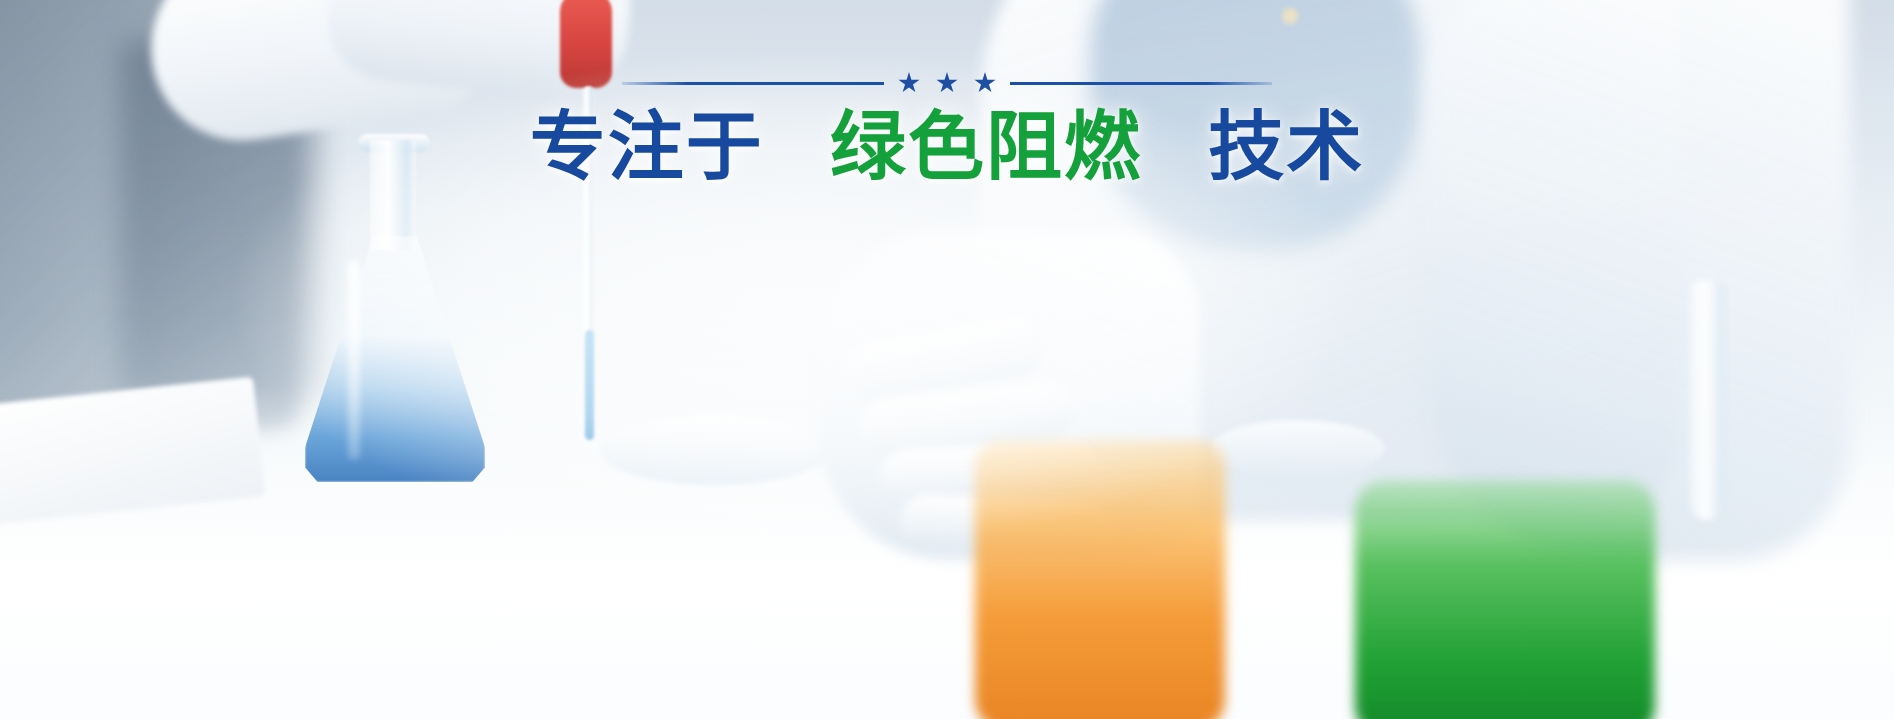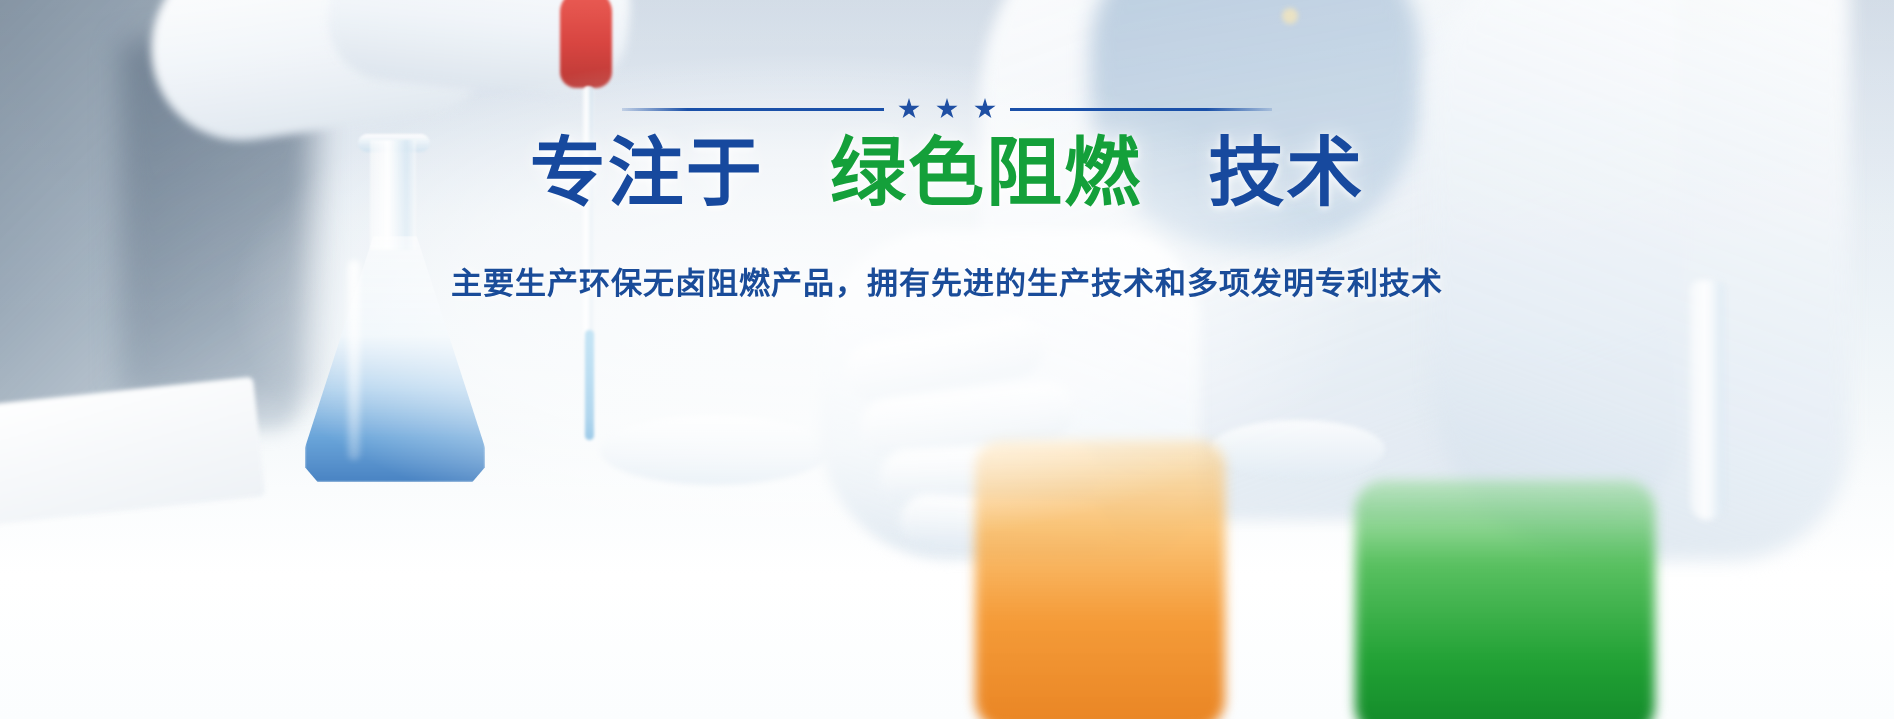--- a/index.html
+++ b/index.html
@@ -328,21 +328,21 @@
   .content {
     position: absolute;
     left: 0;
     top: 0;
     width: 1894px;
     height: 719px;
     display: flex;
     flex-direction: column;
     align-items: center;
     justify-content: flex-start;
-    padding-top: 98px;
+    padding-top: 72px;
     box-sizing: border-box;
   }
 
   
   .divider {
     display: flex;
     align-items: center;
     justify-content: center;
     gap: 14px;
     width: 650px;
@@ -465,16 +465,15 @@
 
     <h1 class="headline">
       <span class="blue">专注于</span>
       <span class="gap"></span>
       <span class="green">绿色阻燃</span>
       <span class="gap"></span>
       <span class="blue">技术</span>
     </h1>
 
 
-    <div class="subtitle-cn">主要生产环保无卤阻燃产品，拥有先进的生产技术和多项发明专利技术</div>
 
   </div>
 </div>
 
 </body></html>

